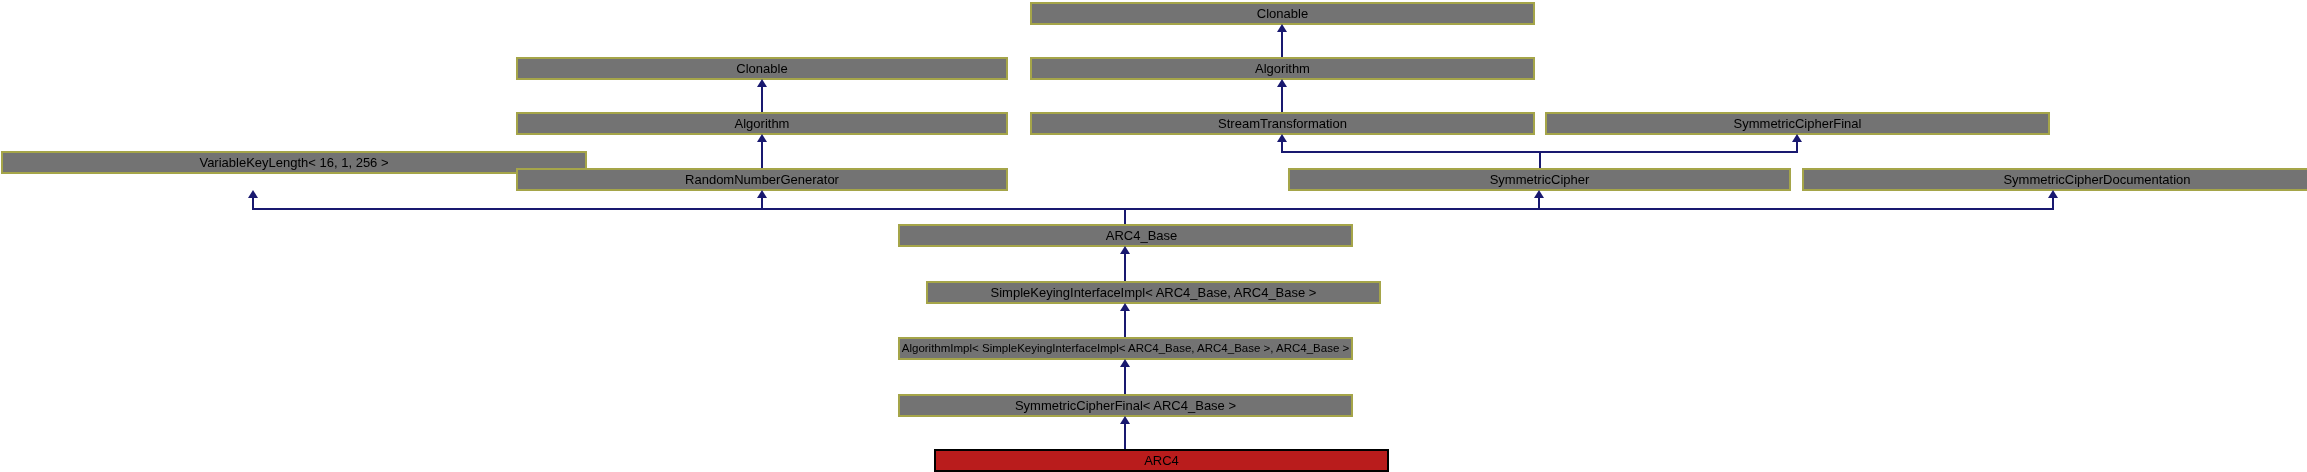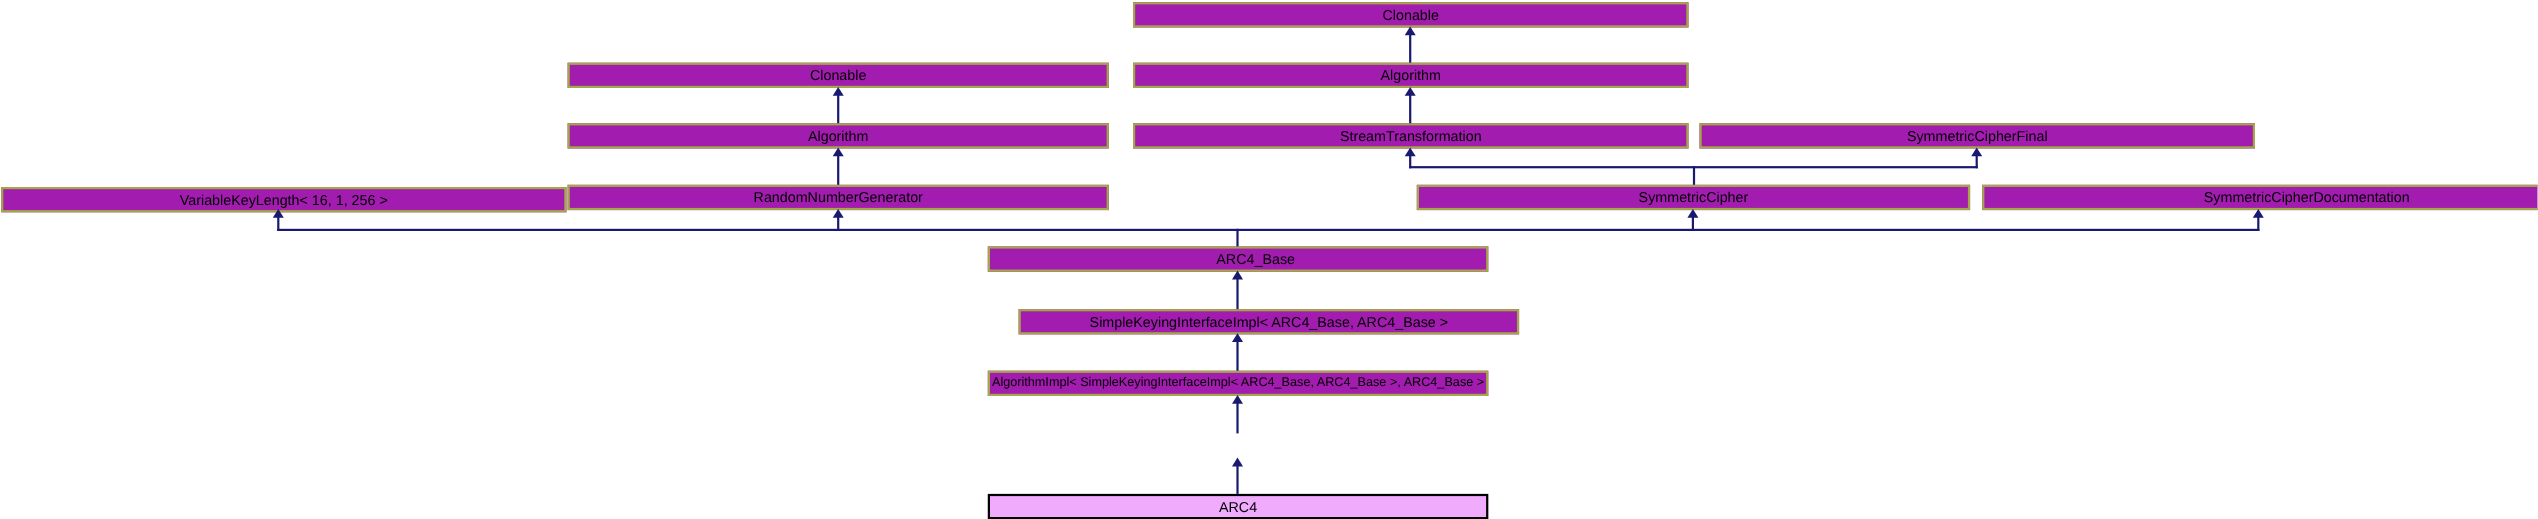--- a/index.html
+++ b/index.html
@@ -9,38 +9,39 @@
     font-family: "Liberation Sans", sans-serif;
   }
   #diagram {
     position: relative;
     background: #ffffff;
     overflow: hidden;
   }
   .node {
     position: absolute;
     box-sizing: border-box;
-    background: #a21caf;
+    background: #737373;
     border: 2px solid #a5a549;
     color: #000000;
     font-size: 13px;
     line-height: 19px;
     text-align: center;
     white-space: nowrap;
     overflow: hidden;
     cursor: pointer;
   }
   .node.small {
     font-size: 11.5px;
     text-align: center;
   }
   .node.current {
-    background: #f0abfc;
+    background: #b91c1c;
     border-color: #000000;
     cursor: default;
+    margin-left: 36px;
   }
   .seg {
     position: absolute;
     background: #191970;
   }
   .arrowhead {
     position: absolute;
     width: 0;
     height: 0;
     border-left: 5px solid transparent;
@@ -51,27 +52,28 @@
 </head>
 <body>
 
 <div id="diagram" style="width: 2307px; height: 472px; background: rgb(255, 255, 255);">
     <div class="node" style="left: 1030px; top: 2px; width: 505px; height: 23px;">Clonable</div>
     <div class="node" style="left: 516px; top: 57px; width: 492px; height: 23px;">Clonable</div>
     <div class="node" style="left: 1030px; top: 57px; width: 505px; height: 23px;">Algorithm</div>
     <div class="node" style="left: 516px; top: 112px; width: 492px; height: 23px;">Algorithm</div>
     <div class="node" style="left: 1030px; top: 112px; width: 505px; height: 23px; text-align: center;">StreamTransformation</div>
     <div class="node" style="left: 1545px; top: 112px; width: 505px; height: 23px;">SymmetricCipherFinal</div>
-    <div class="node" style="left: 1px; top: 170px; width: 514px; height: 23px;">VariableKeyLength&lt; 16, 1, 256 &gt;</div>
+    <div class="node" style="left: 1px; top: 151px; width: 586px; height: 23px;">VariableKeyLength&lt; 16, 1, 256 &gt;</div>
     <div class="node" style="left: 1288px; top: 168px; width: 503px; height: 23px;">SymmetricCipher</div>
     <div class="node" style="left: 516px; top: 168px; width: 492px; height: 23px;">RandomNumberGenerator</div>
     <div class="node" style="left: 1802px; top: 168px; width: 590px; height: 23px;">SymmetricCipherDocumentation</div>
     <div class="node" style="left: 898px; top: 224px; width: 455px; height: 23px; padding-left: 32px;">ARC4_Base</div>
     <div class="node" style="left: 898px; top: 281px; width: 455px; height: 23px; margin-left: 28px;">SimpleKeyingInterfaceImpl&lt; ARC4_Base, ARC4_Base &gt;</div>
     <div class="node small" style="left: 898px; top: 337px; width: 455px; height: 23px;">AlgorithmImpl&lt; SimpleKeyingInterfaceImpl&lt; ARC4_Base, ARC4_Base &gt;, ARC4_Base &gt;</div>
+    <div class="node" style="left: 898px; top: 394px; width: 455px; height: 23px;">SymmetricCipherFinal&lt; ARC4_Base &gt;</div>
     <div class="node current" style="left: 898px; top: 449px; width: 455px; height: 23px;">ARC4</div>
     <div class="seg" style="background: rgb(25, 25, 112); left: 1281px; top: 30px; width: 2px; height: 27px;"></div>
     <div class="seg" style="background: rgb(25, 25, 112); left: 761px; top: 85px; width: 2px; height: 27px;"></div>
     <div class="seg" style="background: rgb(25, 25, 112); left: 1281px; top: 85px; width: 2px; height: 27px;"></div>
     <div class="seg" style="background: rgb(25, 25, 112); left: 761px; top: 140px; width: 2px; height: 28px;"></div>
     <div class="seg" style="background: rgb(25, 25, 112); left: 1281px; top: 140px; width: 2px; height: 13px;"></div>
     <div class="seg" style="background: rgb(25, 25, 112); left: 1796px; top: 140px; width: 2px; height: 13px;"></div>
     <div class="seg" style="background: rgb(25, 25, 112); left: 1539px; top: 151px; width: 2px; height: 17px;"></div>
     <div class="seg" style="background: rgb(25, 25, 112); left: 1281px; top: 151px; width: 517px; height: 2px;"></div>
     <div class="seg" style="background: rgb(25, 25, 112); left: 252px; top: 196px; width: 2px; height: 14px;"></div>

